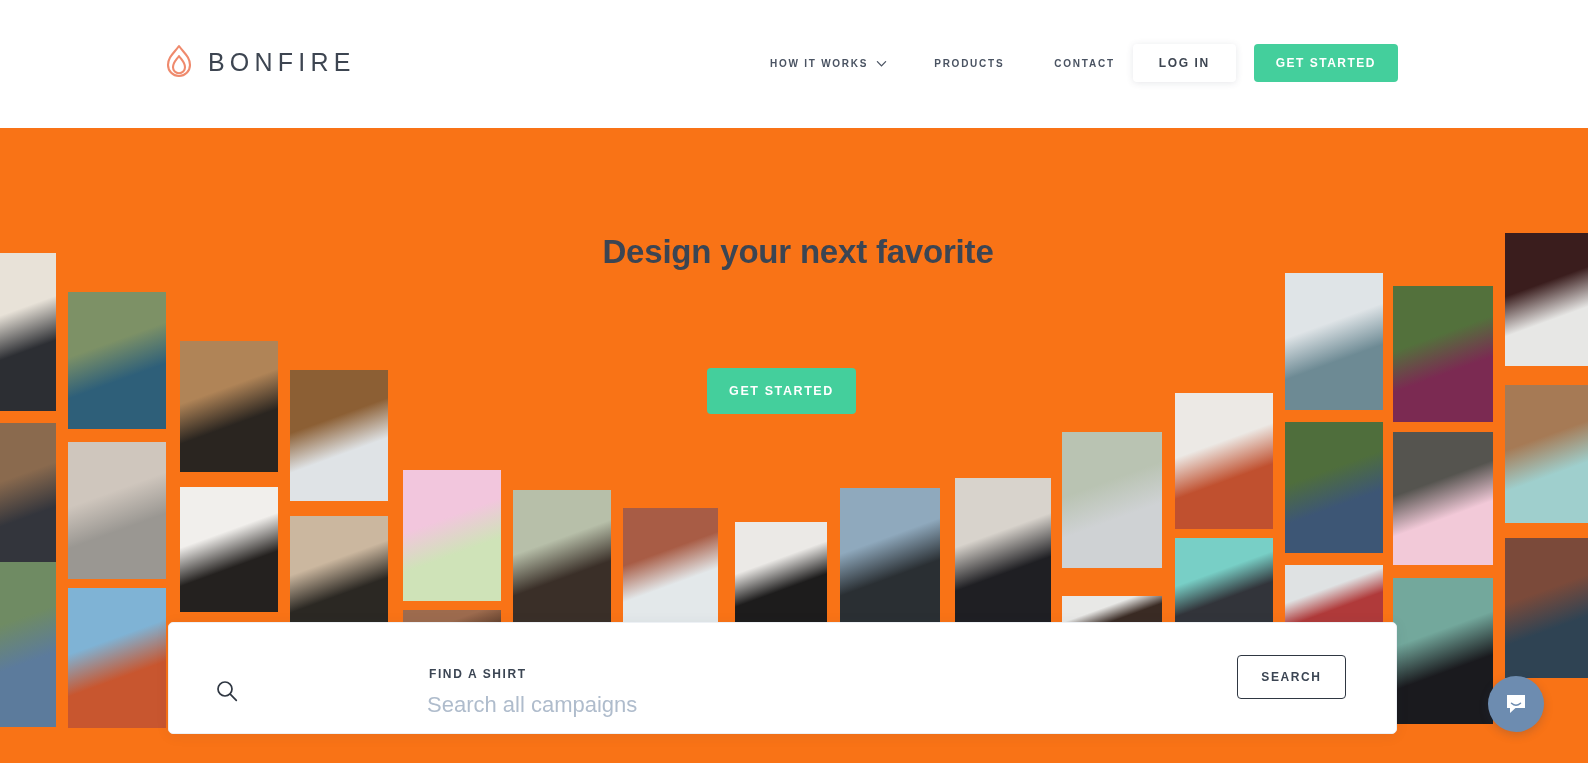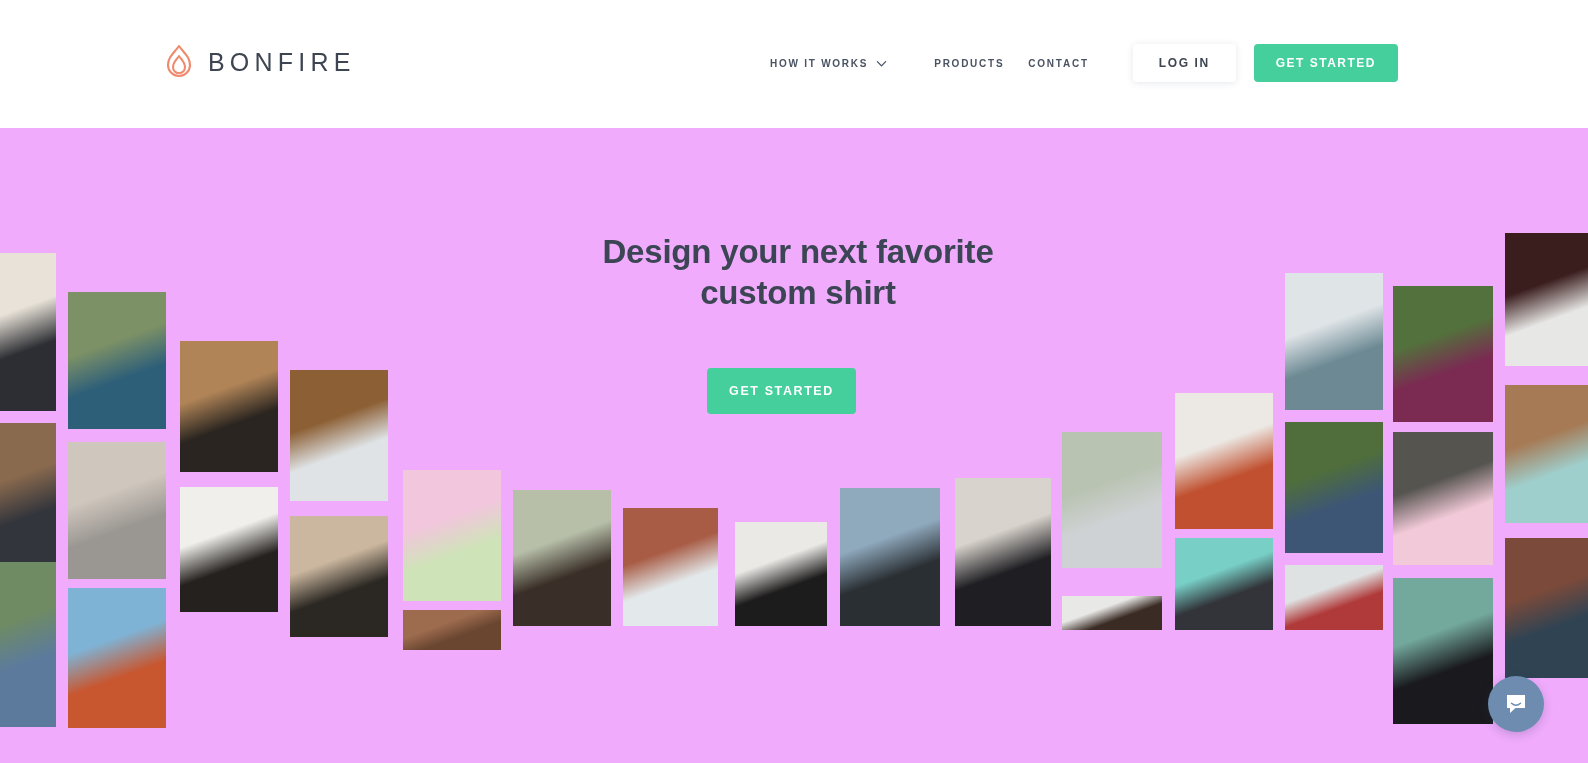--- a/index.html
+++ b/index.html
@@ -2,21 +2,21 @@
 <html><head>
 <meta charset="utf-8">
 <style>
   * { margin:0; padding:0; box-sizing:border-box; }
   html,body{
     width:1588px; height:763px; overflow:hidden;
     background:#ffffff;
     font-family:"Liberation Sans", sans-serif;
     -webkit-font-smoothing:antialiased;
   }
-  #root{ position:relative; width:1588px; height:763px; background:#f0abfc; overflow:hidden; }
+  #root{ position:relative; width:1588px; height:763px; background:#f97316; overflow:hidden; }
 
   
   .header{
     position:absolute; top:0; left:0; width:1588px; height:128px;
     background:#ffffff; z-index:50;
   }
   .brand{
     position:absolute; left:164px; top:44px;
     display:flex; align-items:center; gap:14px;
   }
@@ -28,21 +28,21 @@
   .nav{
     position:absolute; left:770px; top:54px;
     display:flex; align-items:center; gap:0px;
   }
   .nav-item{
     font-size:10px; letter-spacing:1.75px; color:#4a5362;
     font-weight:600; cursor:pointer; display:flex; align-items:center; gap:8px;
     padding:4px 0;
   }
   .nav-gap-1{ margin-right:47px; }
-  .nav-gap-2{ margin-right:24px; }
+  .nav-gap-2{ margin-right:50px; }
   .chev{ display:inline-block; width:11px; height:11px; }
   .auth{
     position:absolute; right:190px; top:44px;
     display:flex; align-items:flex-start; gap:0;
   }
   .btn-login{
     background:#fff; color:#3d4551; font-size:12px; font-weight:700;
     letter-spacing:1.6px; padding:12px 26px; border:none;
     border-radius:4px; box-shadow:0 1px 7px rgba(60,70,90,.13);
     cursor:pointer; line-height:14px;
@@ -173,24 +173,32 @@
     </div>
 
     <div class="auth">
       <button class="btn-login">LOG IN</button>
       <button class="btn-started-nav">GET STARTED</button>
     </div>
   </div>
 
   <div class="hero">
     <div class="hero-line">Design your next favorite</div>
-    <div class="hero-line">custom shirt</div>
   </div>
   <button class="hero-cta">GET STARTED</button>
 
+  <div class="search-panel">
+    <svg class="search-icon" viewBox="0 0 22 22">
+      <circle cx="9" cy="9" r="7" fill="none" stroke="#2f3742" stroke-width="1.7"></circle>
+      <line x1="14.2" y1="14.2" x2="20.3" y2="20.3" stroke="#2f3742" stroke-width="1.7" stroke-linecap="round"></line>
+    </svg>
+    <div class="find-label">FIND A SHIRT</div>
+    <input class="search-input" type="text" placeholder="Search all campaigns" style="">
+    <button class="btn-search">SEARCH</button>
+  </div>
 
   <button class="chat-btn">
     <svg width="26" height="26" viewBox="0 0 26 26">
       <path d="M4 4 h18 v13 h-9.5 L7 22 v-5 H4 Z" fill="#ffffff"></path>
       <path d="M8.5 12.2 q4.5 4 9 0" fill="none" stroke="#6d8cb0" stroke-width="1.5" stroke-linecap="round"></path>
     </svg>
   </button>
 
 </div>
 

